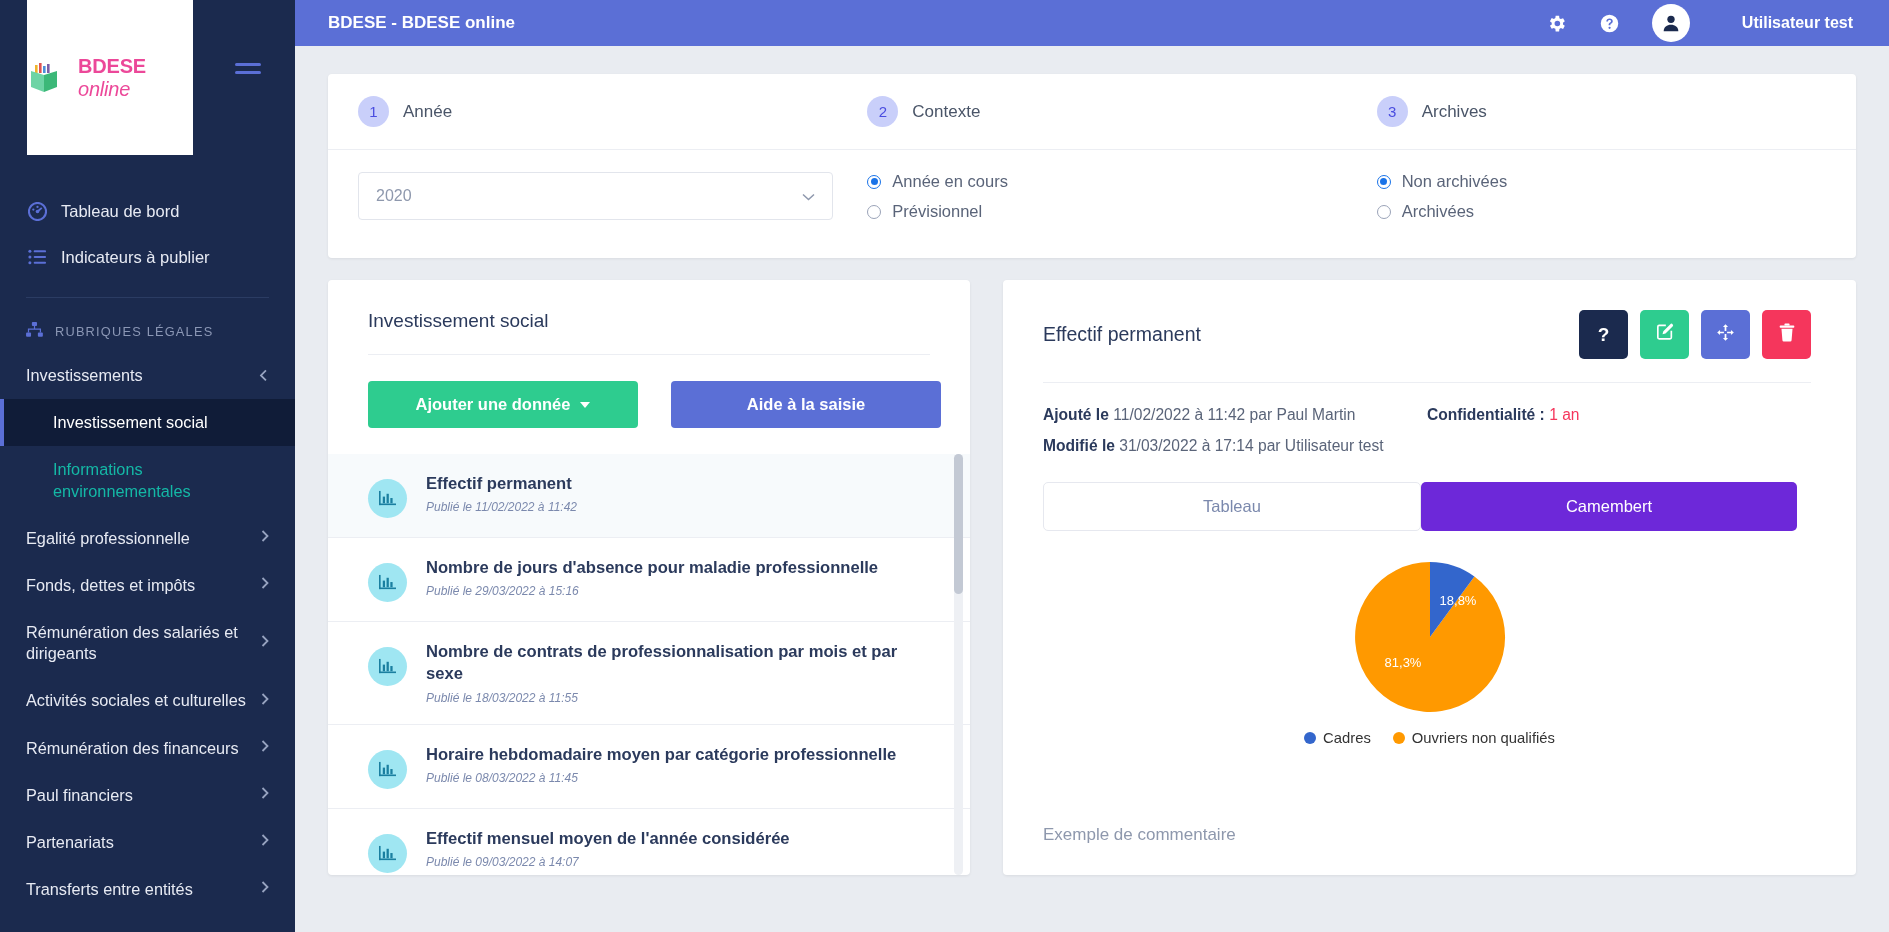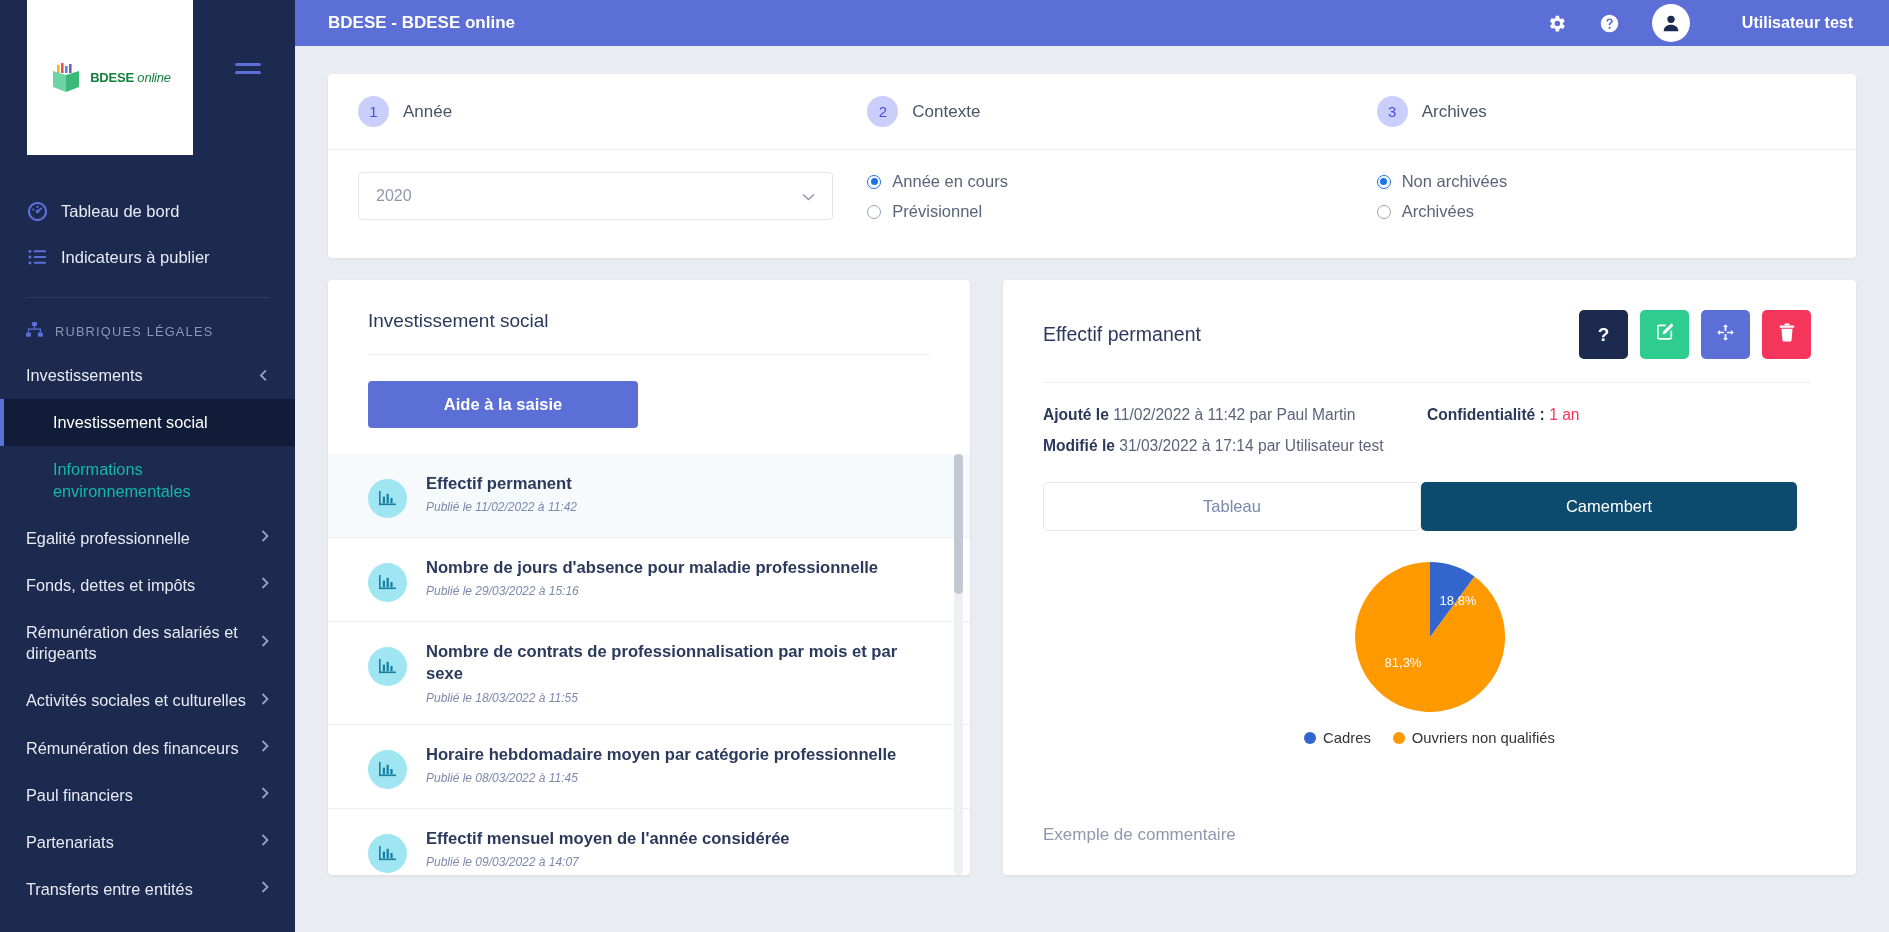--- a/index.html
+++ b/index.html
@@ -20,21 +20,21 @@
     z-index: 5;
   }
   .logo-box {
     width: 166px; height: 155px;
     background: #ffffff;
     margin: 0 0 0 27px;
     display: flex; align-items: center; justify-content: center;
   }
   .logo-inner { display: flex; align-items: center; gap: 7px; }
   .logo-mark { width: 34px; height: 34px; position: relative; }
-  .logo-text { font-size: 13px; font-weight: 700; color: #15803d; letter-spacing: -0.2px; }
+  .logo-text { font-size: 20px; font-weight: 700; color: #ec4899; letter-spacing: -0.2px; margin-left: 10px; }
   .logo-text i { font-weight: 400; font-style: italic; }
   .burger {
     position: absolute; right: 34px; top: 63px;
     width: 26px; cursor: pointer;
   }
   .burger span { display:block; height: 3px; background:#5b6fd6; border-radius:2px; margin-bottom:5px;}
   .burger span:nth-child(2){ width: 26px; }
 
   .side-link {
     display: flex; align-items: center; gap: 13px;
@@ -186,21 +186,21 @@
   .meta-line { font-size:15.6px; color:#5a6479; margin-bottom:13px; }
   .meta-line b { color:#2b3a5c; font-weight:700;}
   .meta-red { color:#f5365c; }
 
   .tabs { display:flex; padding: 14px 59px 0 40px; }
   .tab {
     flex:1; height:49px; border-radius:5px; cursor:pointer;
     display:flex;align-items:center;justify-content:center;font-size:16.5px;
   }
   .tab-off { background:#fff; border:1px solid #e6e8ef; color:#7b89ad; }
-  .tab-on { background:#0c4a6e; color:#fff; }
+  .tab-on { background:#6d28d9; color:#fff; }
 
   .chart-area { flex:1; display:flex; flex-direction:column; align-items:center; padding-top: 26px;}
   .legend { display:flex; gap:22px; align-items:center; margin-top: 13px;}
   .legend-item { display:flex; align-items:center; gap:7px; font-size:14.8px; color:#333; }
   .dot { width:12px;height:12px;border-radius:50%; }
   .comment { padding: 0 0 0 40px; font-size:17px; color:#8e98ad; margin-top: auto; margin-bottom: 30px;}
 </style>
 </head>
 <body>
 
@@ -431,20 +431,24 @@
           </div>
         </div>
       </section>
 
       <div class="panels">
 
         <section class="panel panel-left">
           <div class="panel-title">Investissement social</div>
           <div class="panel-hr"></div>
           <div class="btn-row">
+            <button class="btn btn-green">
+              <span>Ajouter une donnée</span>
+              <span class="caret"></span>
+            </button>
             <button class="btn btn-indigo">
               <span>Aide à la saisie</span>
             </button>
           </div>
 
           <div class="list-wrap">
             <div class="list">
 
               <div class="list-item sel">
                 <span class="li-icon">

